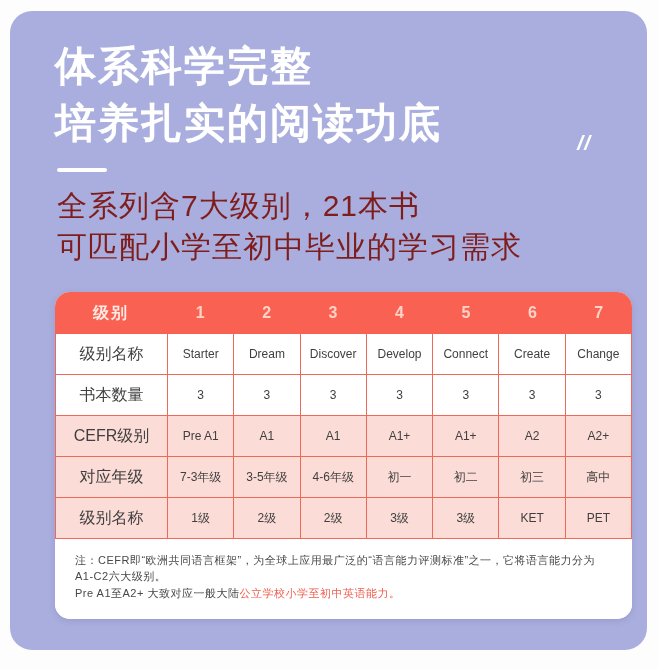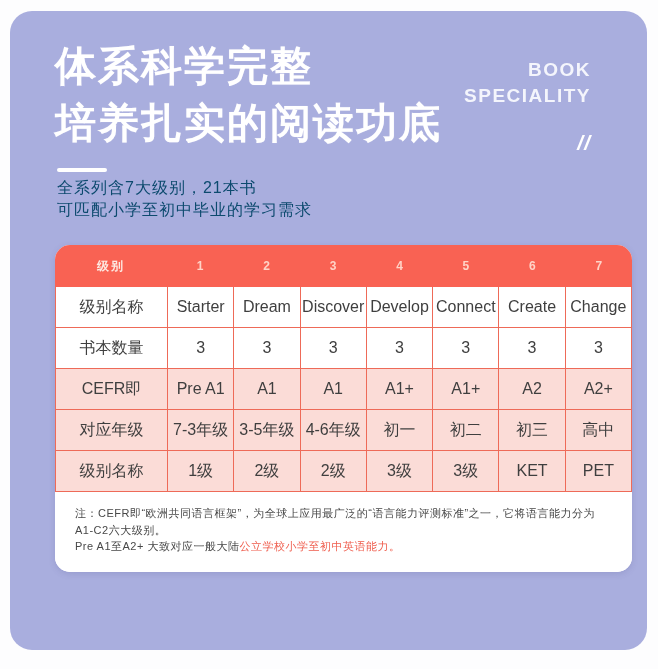--- a/index.html
+++ b/index.html
@@ -15,61 +15,57 @@
     line-height:1.38; text-shadow:0 0 1px rgba(255,255,255,.4); }
 
   .badge { position:absolute; top:46px; right:56px; text-align:right; color:#f4f5fc;
     font-size:19px; font-weight:600; letter-spacing:1.5px; line-height:1.35; }
 
   .slashes { position:absolute; top:120px; right:56px; color:#ffffff;
     font-size:21px; font-weight:700; font-style:italic; letter-spacing:1px; }
 
   .dash { width:50px; height:4px; background:#ffffff; margin:17px 0 0 2px; border-radius:2px; }
 
-  .intro { margin:5px 0 0 2px; color:#0c4a6e; font-size:16px; line-height:1.35;
+  .intro { margin:14px 0 0 2px; color:#7f1d1d; font-size:30px; line-height:1.35;
     letter-spacing:1px; }
 
   .table-card { margin:25px auto 0 auto; width:577px; background:#ffffff;
     border-radius:15px; overflow:hidden;
     box-shadow:0 2px 6px rgba(80,80,140,.18); }
 
   .trow { display:grid; grid-template-columns:112px repeat(7,1fr); }
 
   .thead { background:#f96253; height:42px; }
   .thead .hcell { display:flex; align-items:center; justify-content:center;
-    font-size:12px; font-weight:700; color:#ffd3c7; }
+    font-size:16px; font-weight:700; color:#ffd3c7; }
   .thead .hlabel { color:#fdeae3; letter-spacing:2px; }
 
   .tbody { border-left:1px solid #ee6a58; }
   .tcell { height:41px; display:flex; align-items:center; justify-content:center;
     border-right:1px solid #ee6a58; border-bottom:1px solid #ee6a58;
-    font-size:16px; color:#3f3f3f; background:#ffffff; white-space:nowrap;
+    font-size:12px; color:#3f3f3f; background:#ffffff; white-space:nowrap;
     overflow:hidden; }
   .trow.tint .tcell { background:#fbdcd7; }
   .tcell.tlabel { font-size:16px; }
 
   .note { background:#ffffff; padding:13px 20px 18px 20px; font-size:11px;
     color:#484848; line-height:1.48; letter-spacing:.5px; }
   .note .red { color:#ef5d4d; }
 </style>
 </head>
 <body>
 
 <div class="card">
   <div class="content">
 
     <div class="title">
       <div>体系科学完整</div>
       <div>培养扎实的阅读功底</div>
     </div>
 
-    <div class="badge">
-      <div>BOOK</div>
-      <div>SPECIALITY</div>
-    </div>
 
     <div class="slashes">//</div>
 
     <div class="dash"></div>
 
     <div class="intro">
       <div>全系列含7大级别，21本书</div>
       <div>可匹配小学至初中毕业的学习需求</div>
     </div>
 
@@ -99,21 +95,21 @@
             <div class="tcell tlabel">书本数量</div>
             <div class="tcell">3</div>
             <div class="tcell">3</div>
             <div class="tcell">3</div>
             <div class="tcell">3</div>
             <div class="tcell">3</div>
             <div class="tcell">3</div>
             <div class="tcell">3</div>
           </div>
           <div class="trow tint">
-            <div class="tcell tlabel">CEFR即</div>
+            <div class="tcell tlabel">CEFR级别</div>
             <div class="tcell">Pre A1</div>
             <div class="tcell">A1</div>
             <div class="tcell">A1</div>
             <div class="tcell">A1+</div>
             <div class="tcell">A1+</div>
             <div class="tcell">A2</div>
             <div class="tcell">A2+</div>
           </div>
           <div class="trow tint">
             <div class="tcell tlabel">对应年级</div>

